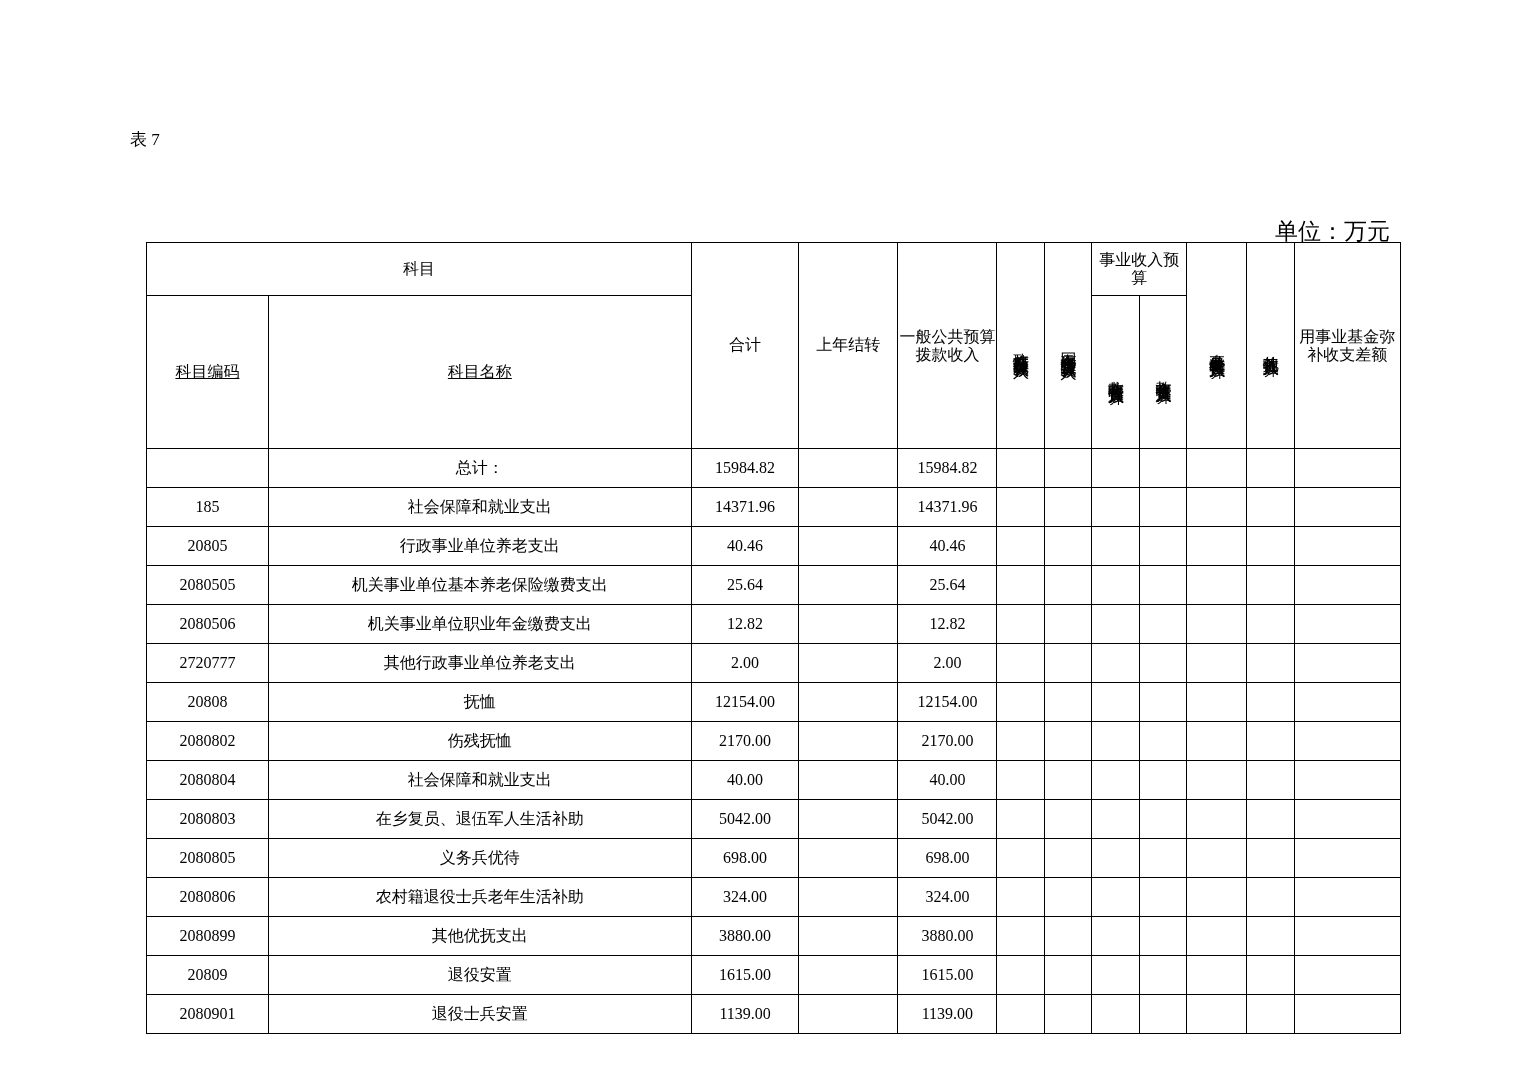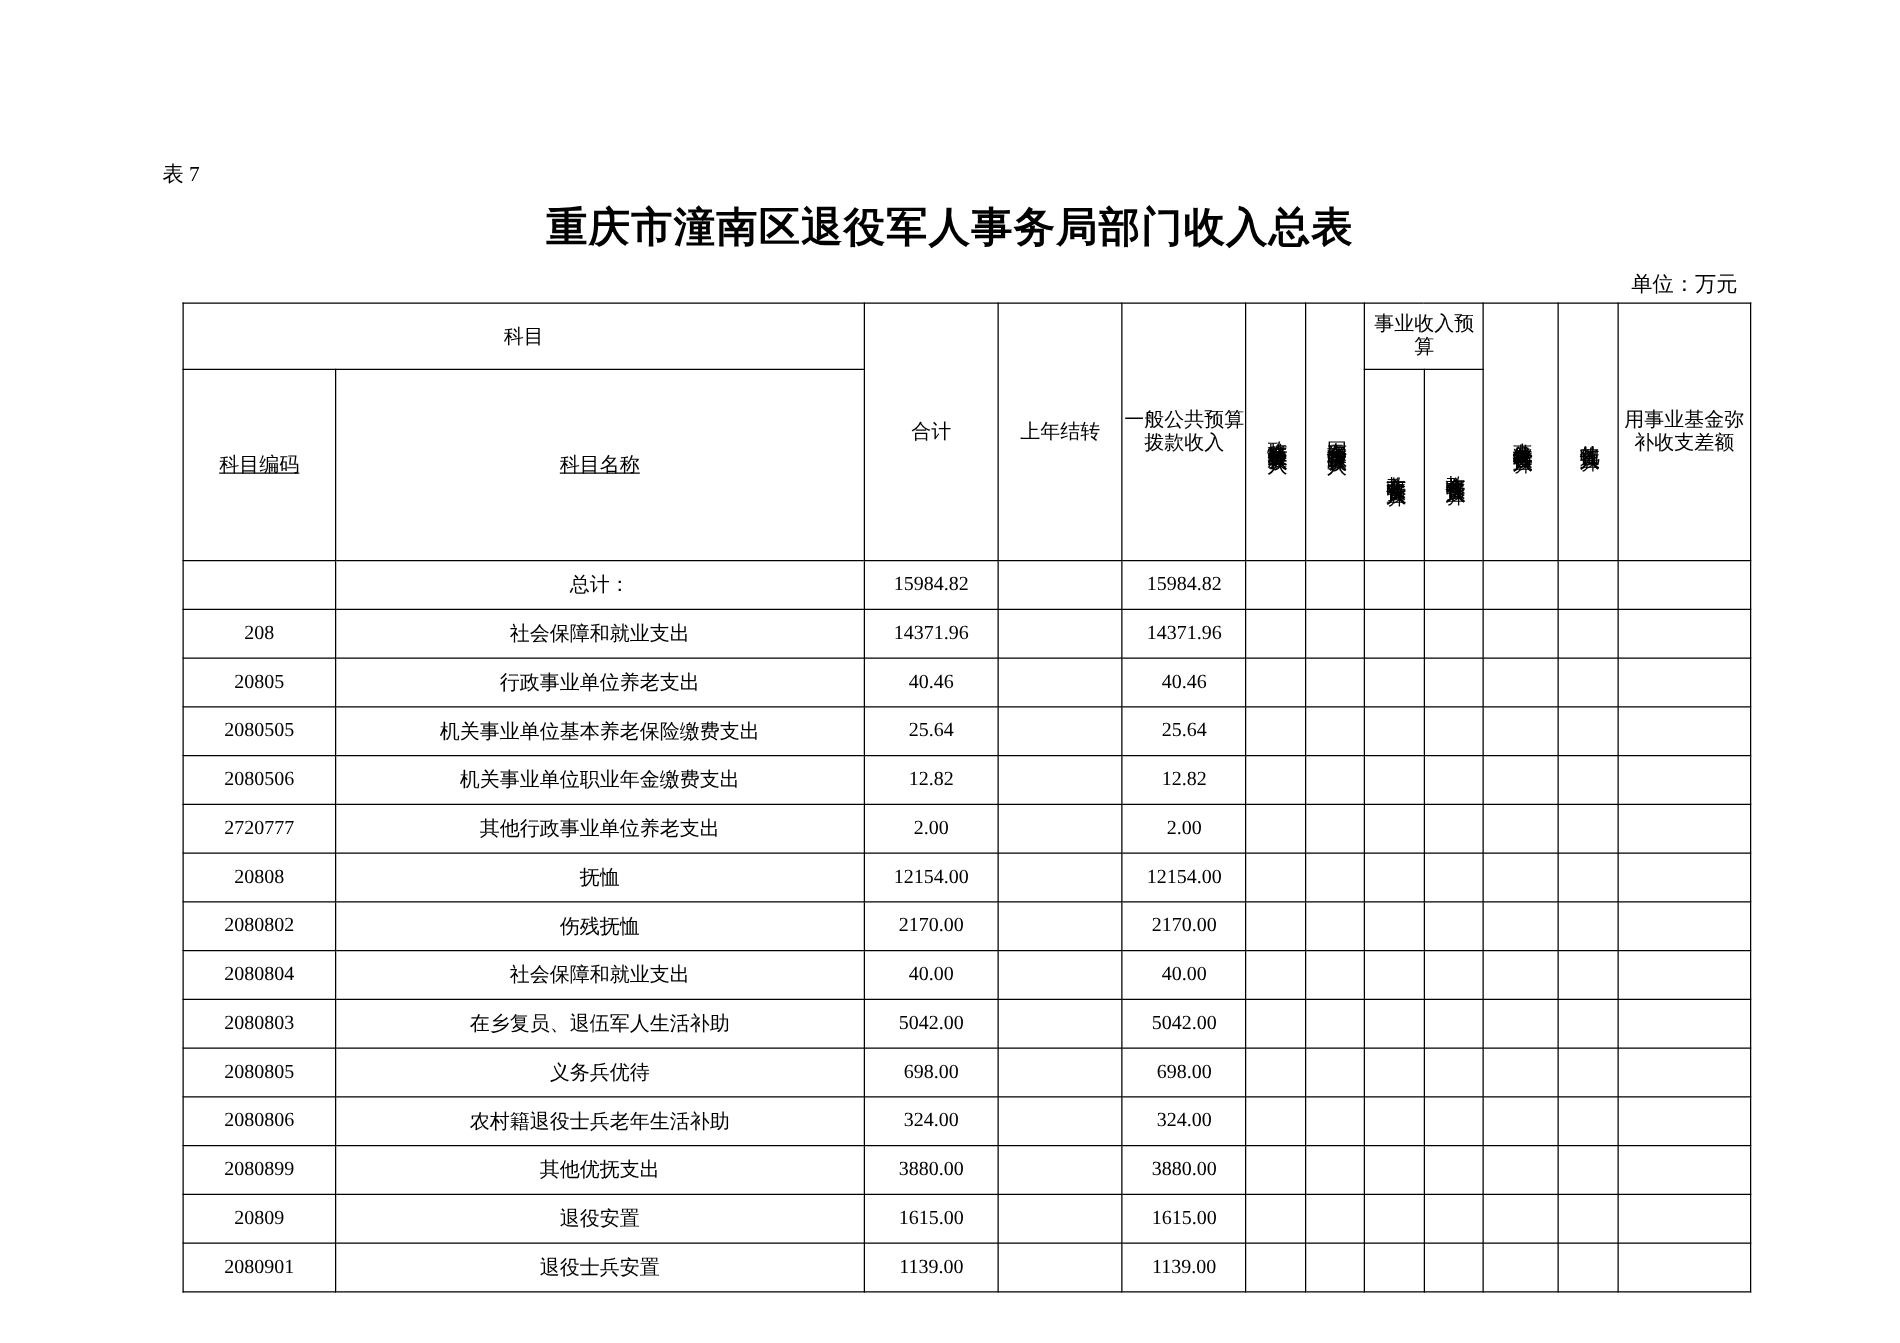--- a/index.html
+++ b/index.html
@@ -37,21 +37,21 @@
     text-align: center;
     font-size: 33px;
     font-weight: bold;
     font-family: "DejaVu Sans", "Liberation Sans", sans-serif;
     letter-spacing: 1px;
   }
   .unit-note {
     position: absolute;
     right: 130px;
     top: 216px;
-    font-size: 17px;
+    font-size: 23px;
   }
   table.main {
     position: absolute;
     left: 146px;
     top: 242px;
     border-collapse: collapse;
     table-layout: fixed;
     width: 1255px;
   }
   table.main td, table.main th {
@@ -119,21 +119,20 @@
   .c-lv1 { padding-left: 18px; }
   .c-lv2 { padding-left: 38px; }
   .sub-hdr { height: 100px; }
 </style>
 </head>
 <body>
 
 <div class="page">
 
   <div class="table-label">表 7</div>
-  <div class="doc-title">重庆市潼南区退役军人事务局部门收入总表</div>
   <div class="unit-note">单位：万元</div>
 
   <table class="main">
     <colgroup>
       <col style="width:118px">
       <col style="width:410px">
       <col style="width:104px">
       <col style="width:96px">
       <col style="width:96px">
       <col style="width:46px">
@@ -198,21 +197,21 @@
           <td class="num">15984.82</td>
           <td class="num"></td>
           <td class="num"></td>
           <td class="num"></td>
           <td class="num"></td>
           <td class="num"></td>
           <td class="num"></td>
           <td class="num"></td>
         </tr>
         <tr class="body-row">
-          <td class="code c-lv0">208</td>
+          <td class="code c-lv0">185</td>
           <td class="name lv0">社会保障和就业支出</td>
           <td class="num">14371.96</td>
           <td class="num"></td>
           <td class="num">14371.96</td>
           <td class="num"></td>
           <td class="num"></td>
           <td class="num"></td>
           <td class="num"></td>
           <td class="num"></td>
           <td class="num"></td>

